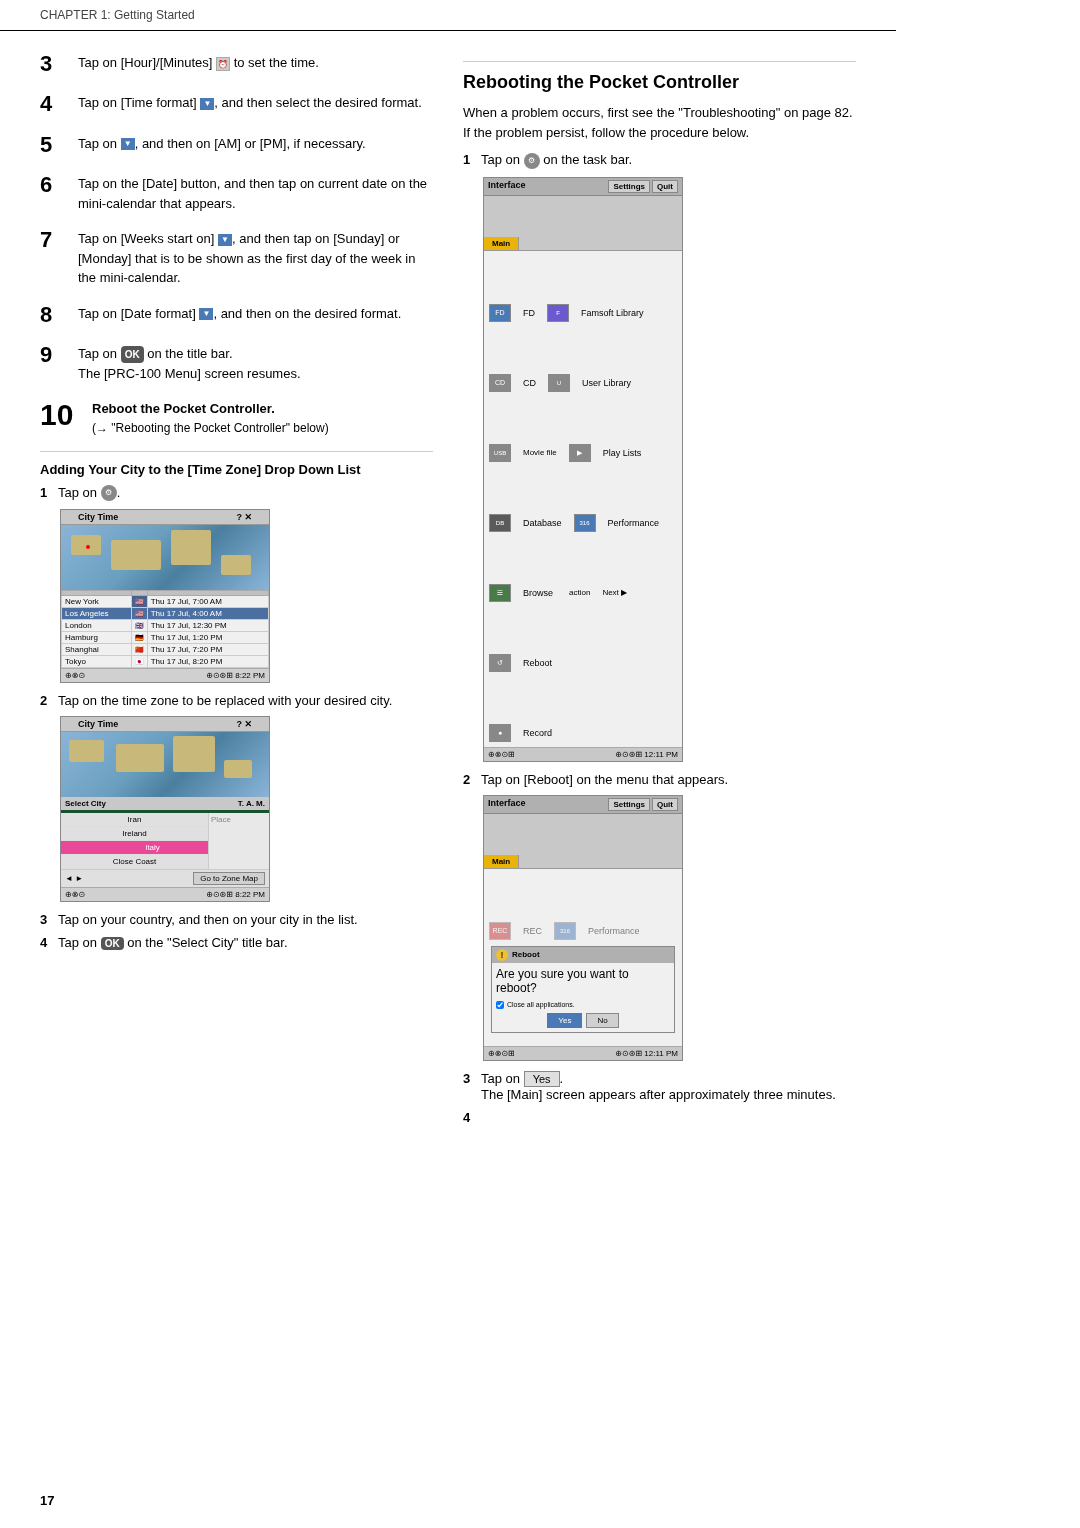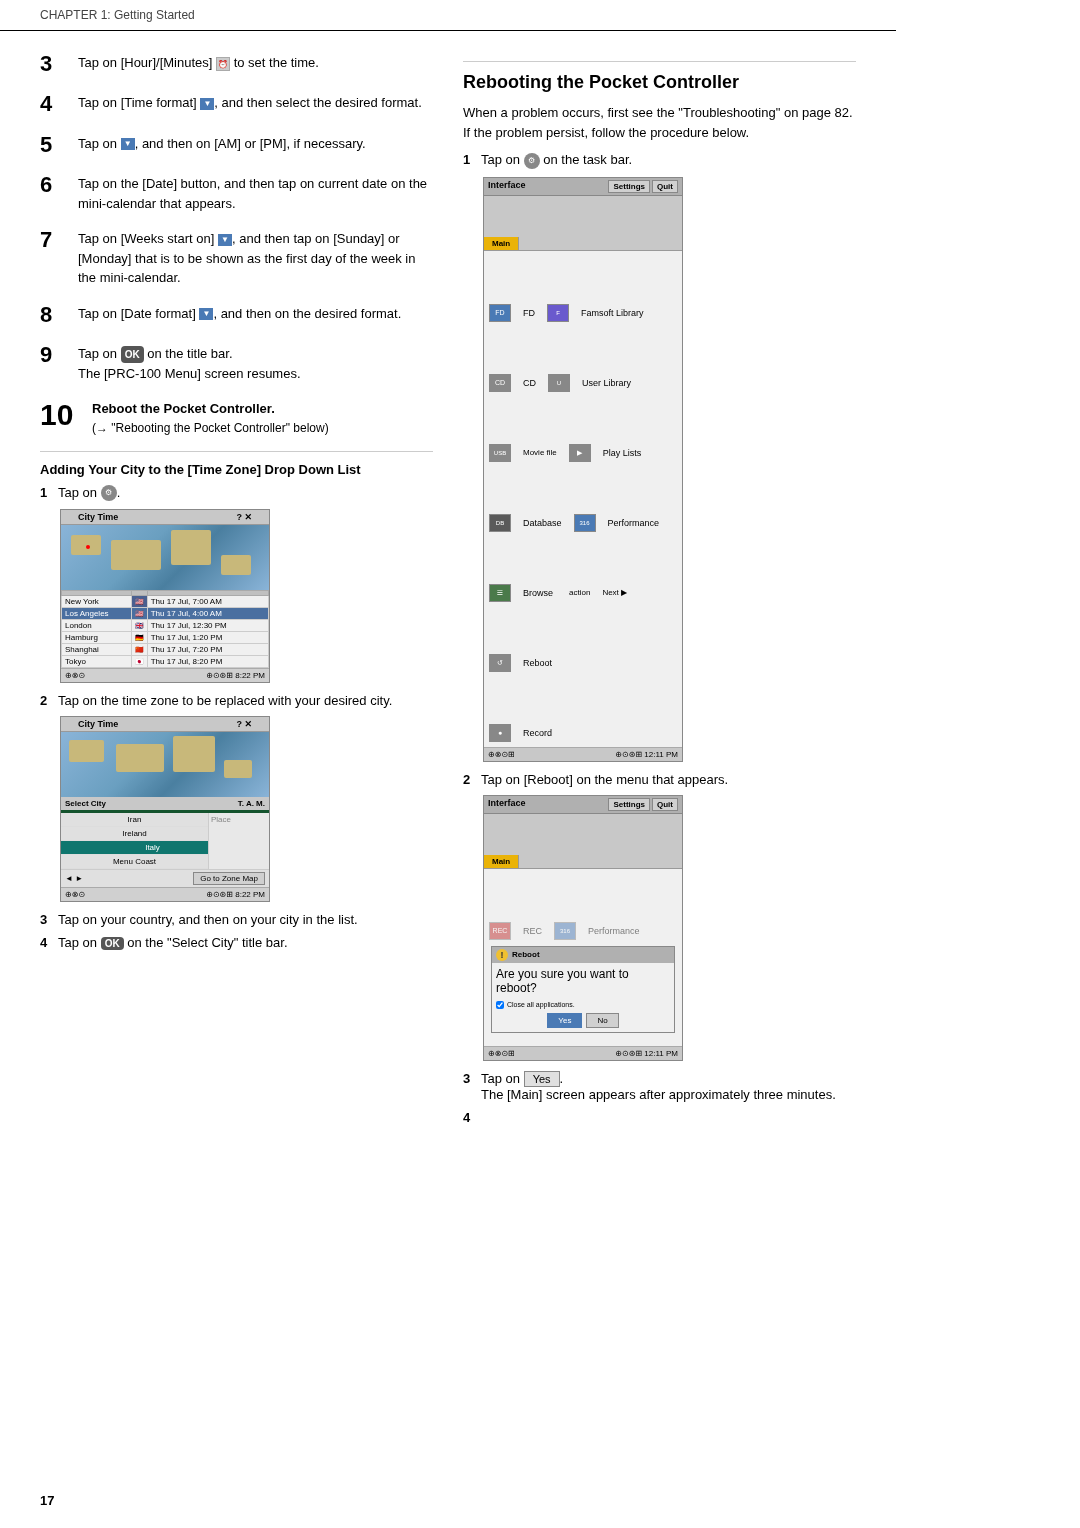--- a/index.html
+++ b/index.html
@@ -141,21 +141,21 @@
       justify-content: space-between;
       border-top: 1px solid #aaa;
     }
     .city-scroll-item {
       font-size: 8px;
       padding: 2px 4px;
       border-bottom: 1px solid #ddd;
       text-align: center;
     }
     .city-scroll-item.selected {
-      background: #0f766e;
+      background: #ec4899;
       color: white;
       padding-left: 40px;
     }
 
     
     .iface-screenshot {
       border: 1px solid #888;
       background: #e8e8e8;
       width: 200px;
       margin: 6px 0 10px 0;
@@ -534,21 +534,21 @@
 
             <div style="background:#c8c8c8;padding:2px 4px;font-size:8px;font-weight:bold;border-bottom:3px solid #14532d;display:flex;justify-content:space-between;">
               <span>Select City</span>
               <span>T. A. M.</span>
             </div>
             <div style="display:flex;">
               <div style="flex:1;border-right:1px solid #ccc;">
                 <div class="city-scroll-item">Iran</div>
                 <div class="city-scroll-item">Ireland</div>
                 <div class="city-scroll-item selected">Italy</div>
-                <div class="city-scroll-item">Menu Coast</div>
+                <div class="city-scroll-item">Close Coast</div>
               </div>
               <div style="width:60px;background:#e8e8e8;">
                 <div style="font-size:8px;padding:2px;color:#888;">Place</div>
               </div>
             </div>
             <div style="display:flex;justify-content:space-between;align-items:center;padding:2px 4px;background:#e0e0e0;border-top:1px solid #ccc;">
               <span style="font-size:8px;">◄ ►</span>
               <span style="background:#d0d0d0;border:1px solid #888;font-size:8px;padding:1px 6px;">Go to Zone Map</span>
             </div>
             <div class="city-statusbar">

